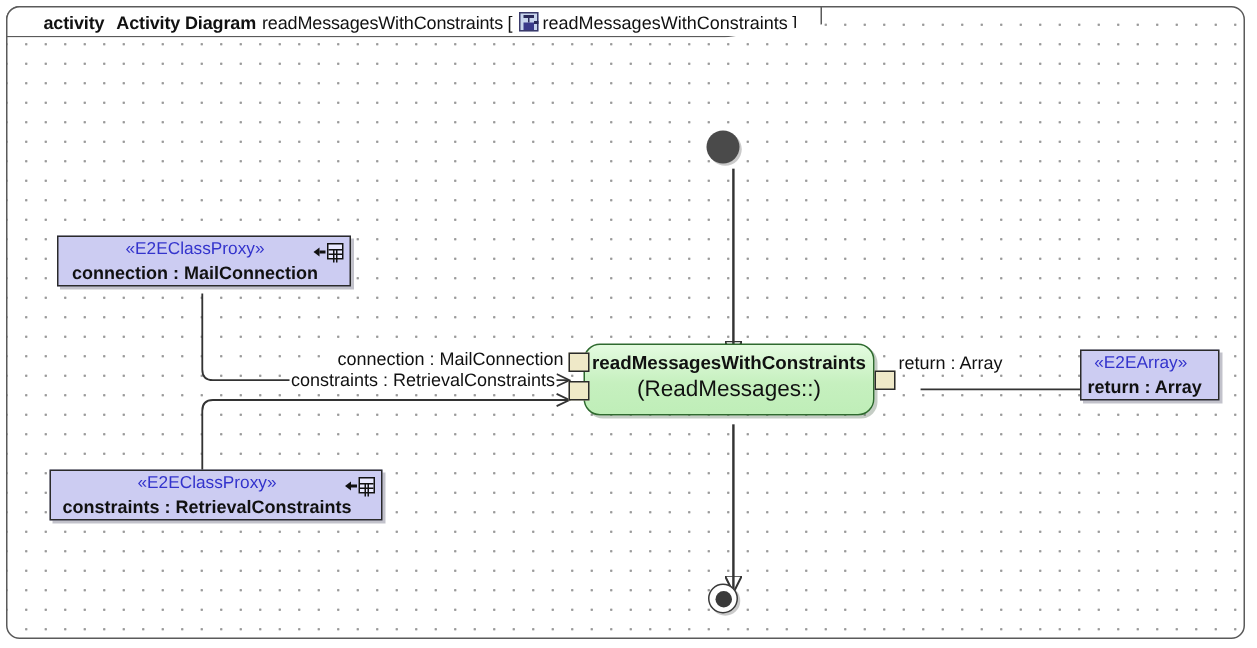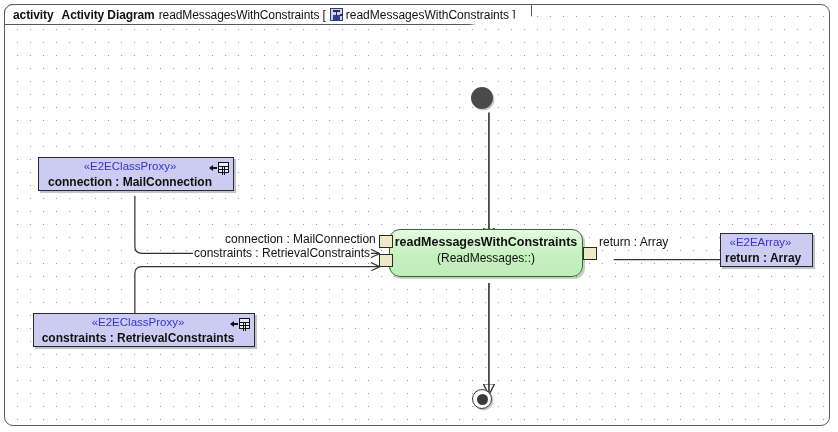--- a/index.html
+++ b/index.html
@@ -66,20 +66,21 @@
     white-space: nowrap;
     font-size: 12px;
     color: #111111;
     
     clip-path: polygon(0 0, 100% 0, 100% 58%, 88% 100%, 0 100%);
     padding-right: 16px;
   }
   .hdr-kw {
     font-weight: bold;
     letter-spacing: -0.1px;
+    margin-left: 16px;
   }
   .hdr-name {
     margin-left: 4px;
     letter-spacing: -0.1px;
   }
   .hdr-brk {
     margin-left: 3px;
   }
   .hdr-icon {
     display: inline-block;
@@ -179,21 +180,21 @@
   }
   #action .a-title {
     display: block;
     font-size: 12.5px;
     font-weight: bold;
     color: #111111;
     white-space: nowrap;
   }
   #action .a-sub {
     display: block;
-    font-size: 12px;
+    font-size: 15px;
     color: #111111;
     white-space: nowrap;
   }
 
   
   .pin {
     position: absolute;
     box-sizing: border-box;
     width: 14px;
     height: 13px;

